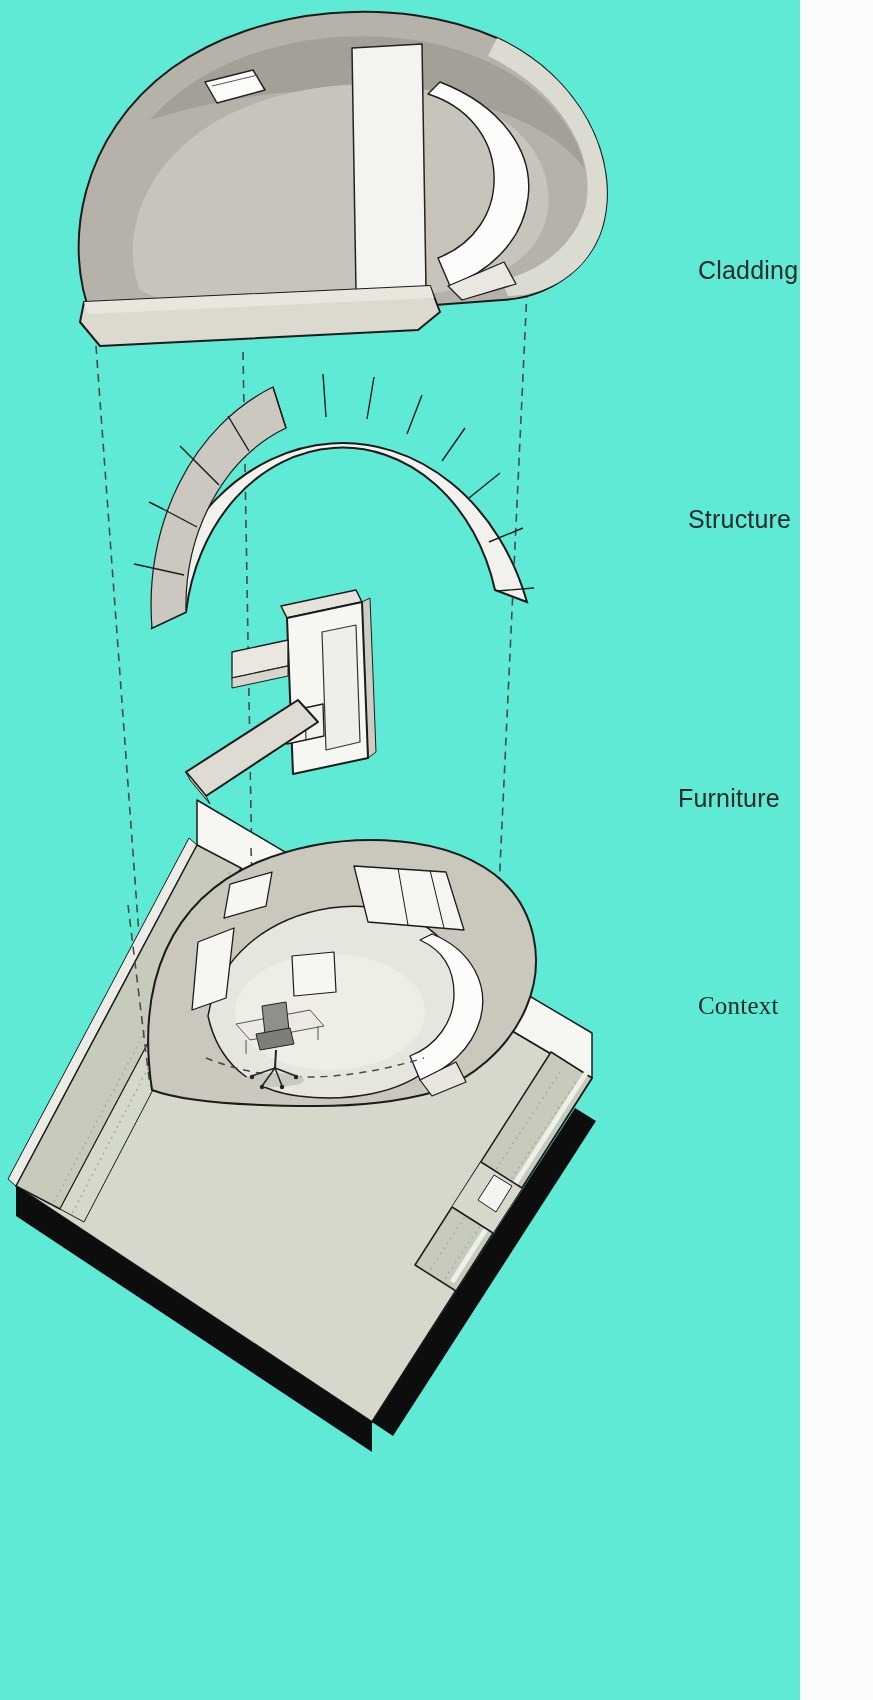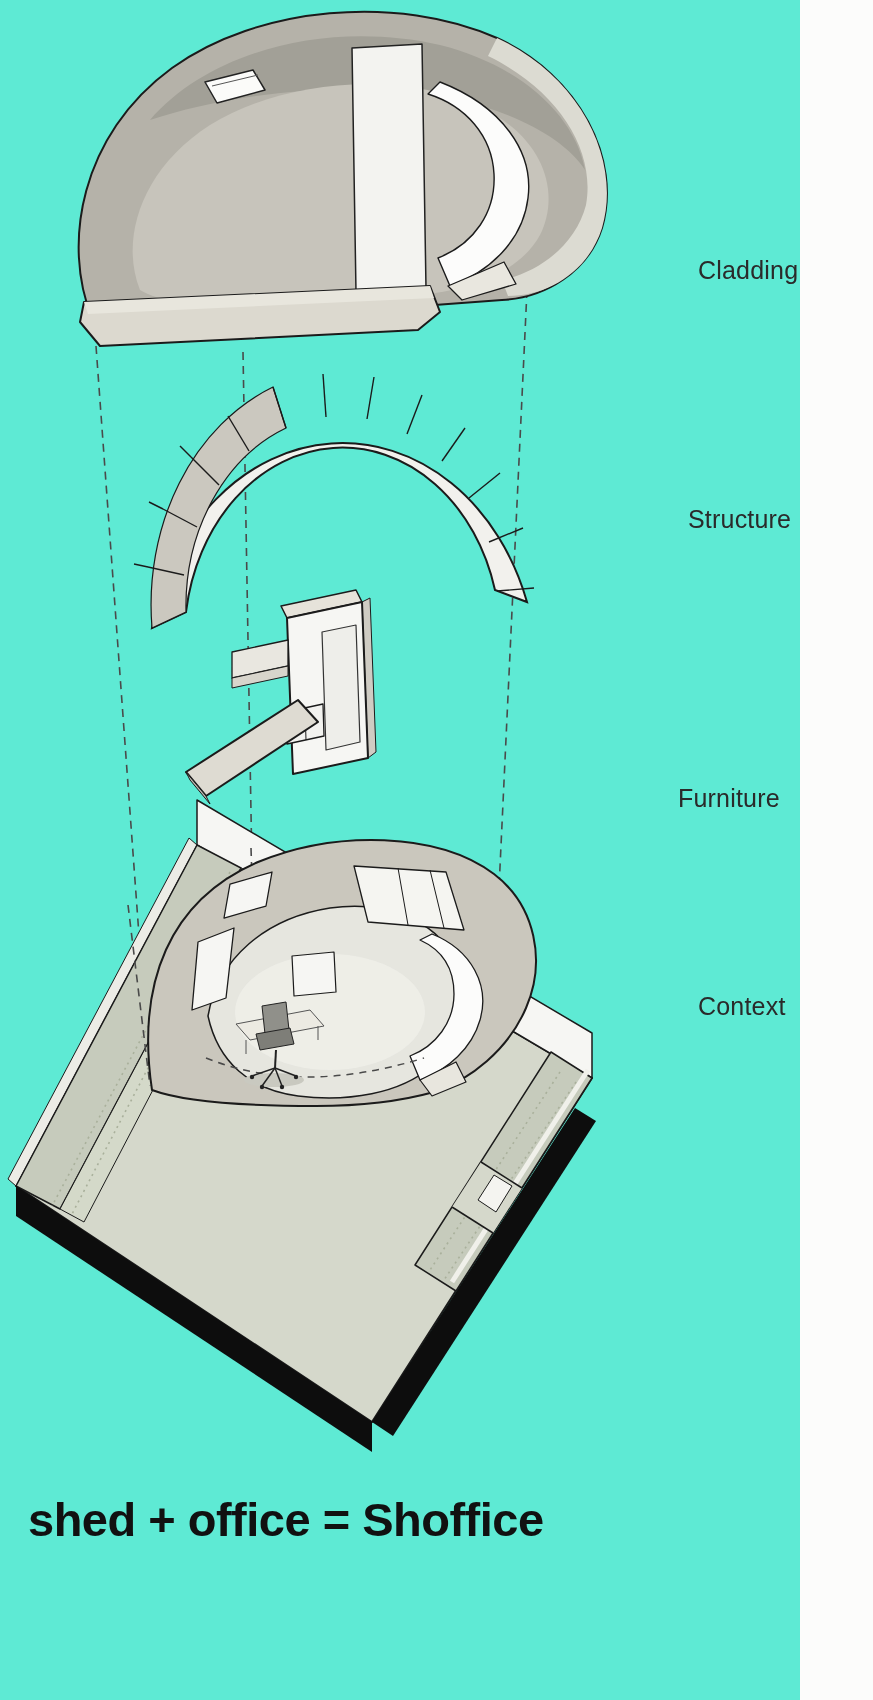--- a/index.html
+++ b/index.html
@@ -17,21 +17,21 @@
   .layer-label{
     position:absolute;
     font-size:25px;
     color:#2a2a2a;
     letter-spacing:.2px;
     white-space:nowrap;
   }
   .lbl-cladding{left:698px;top:256px;}
   .lbl-structure{left:688px;top:505px;}
   .lbl-furniture{left:678px;top:746px;margin-top:38px;}
-  .lbl-context{left:698px;top:992px;}
+  .lbl-context{left:698px;top:992px;font-family:Liberation Serif, serif;}
   .diagram-title{
     position:absolute;
     left:28px;top:1492px;
     font-size:47px;
     font-weight:700;
     color:#111;
     letter-spacing:-0.5px;
     white-space:nowrap;
   }
 </style>
@@ -210,14 +210,13 @@
         </g>
       </g>
     </g>
   </svg>
 
   <div class="layer-label lbl-cladding">Cladding</div>
   <div class="layer-label lbl-structure">Structure</div>
   <div class="layer-label lbl-furniture">Furniture</div>
   <div class="layer-label lbl-context">Context</div>
 
-  <div class="diagram-title">shed + office = Shoffice</div>
 </div>
 
 </body></html>

